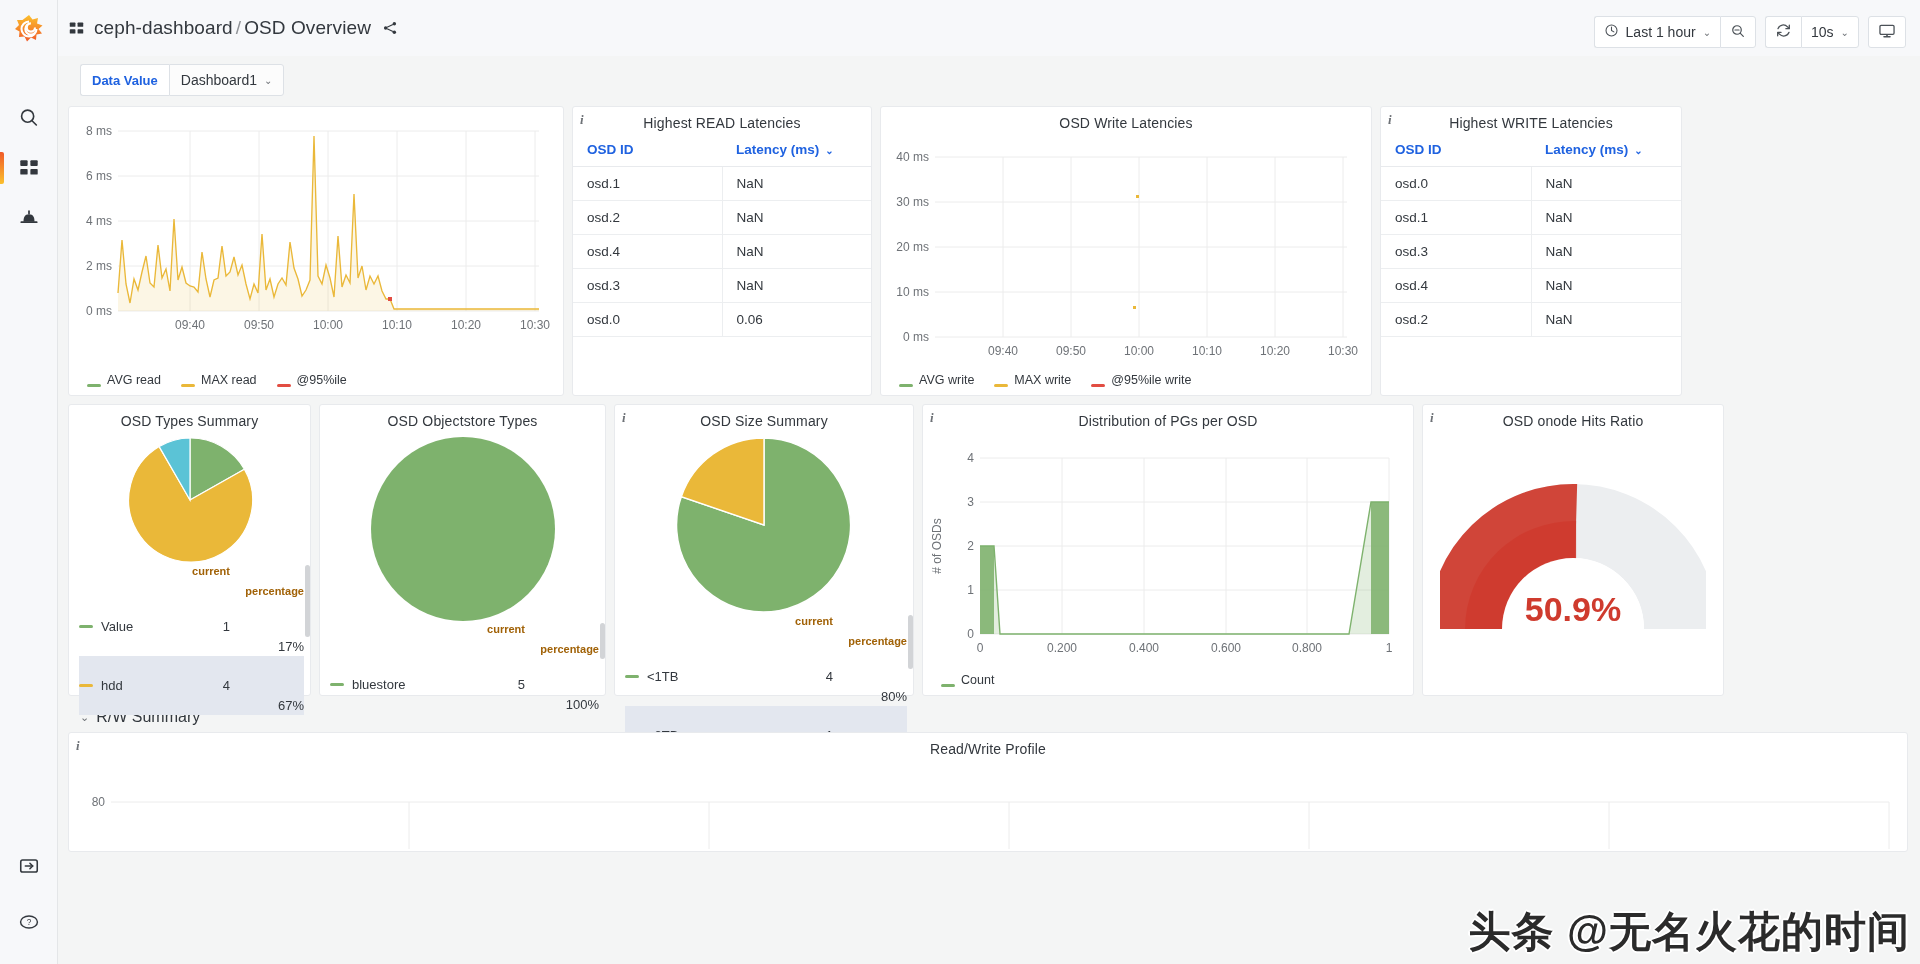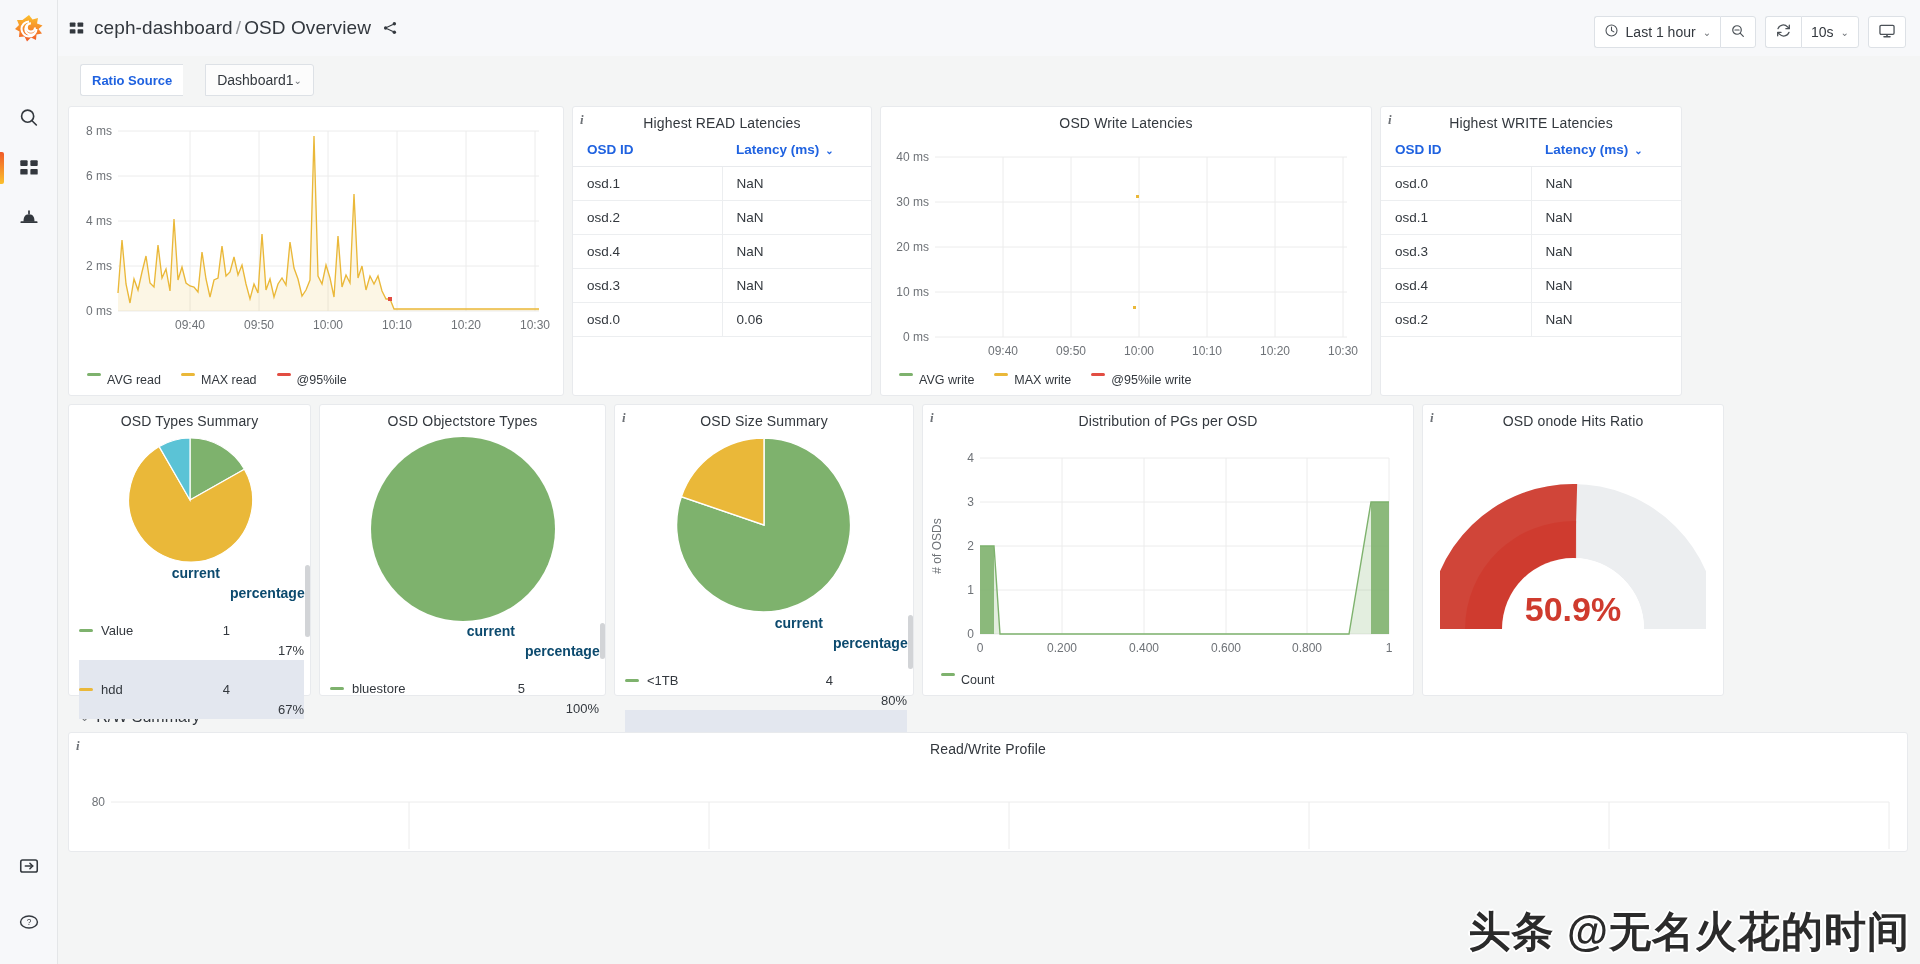--- a/index.html
+++ b/index.html
@@ -74,24 +74,24 @@
 
   
   .varrow { display:flex; align-items:center; padding: 8px 0 0 22px; gap: 0; }
   .var-label {
     height: 32px; display:flex; align-items:center; padding: 0 11px;
     background:#fff; border:1px solid #dde1e6; border-right:none;
     border-radius: 3px 0 0 3px;
     font-size: 13px; font-weight: bold; color: #1f62e0;
   }
   .var-value {
-    height: 32px; display:flex; align-items:center; padding: 10px 11px;
+    height: 32px; display:flex; align-items:center; gap:7px; padding: 10px 11px;
     background:#fcfcfc; border:1px solid #dde1e6;
     border-radius: 0 3px 3px 0;
-    font-size: 14px; color:#33383e;margin-left:22px;
+    font-size: 14px; color:#33383e;
   }
 
   
   .grid { padding: 10px 12px 0 10px; }
   .row { display:flex; gap: 8px; margin-bottom: 8px; }
   .panel {
     background:#fff;
     border: 1px solid #e8eaed;
     border-radius: 3px;
     position: relative;
@@ -113,21 +113,21 @@
     line-height: 1;
   }
 
   
   .graph-body { flex:1 1 auto; position: relative; }
   .graph-legend {
     display:flex; align-items:center; gap: 20px;
     padding: 2px 0 8px 18px;
     font-size: 12.5px; color: #33383e;
   }
-  .lg-item { display:flex; align-items:flex-start; gap:6px; }
+  .lg-item { display:flex; align-items:flex-end; gap:6px; }
   .lg-swatch { width: 14px; height: 3px; border-radius: 2px; display:inline-block; }
 
   .ylab { font-size: 12px; fill:#6e7277; }
   .xlab { font-size: 12px; fill:#6e7277; }
   .axis-title { font-size: 12px; fill:#6e7277; }
 
   
   .tbl { width:100%; border-collapse: collapse; font-size: 13.5px; }
   .tbl th {
     text-align:left; color:#1f62e0; font-weight:bold;
@@ -142,21 +142,21 @@
     border-bottom: 1px solid #eceef0;
     border-right: 1px solid #eceef0;
   }
   .tbl td:last-child { border-right:none; }
   .tbl th.th-right { position:relative; }
   .sortcaret { font-size:10px; color:#1f62e0; margin-left:6px; }
 
   
   .pie-wrap { flex:1 1 auto; display:flex; align-items:center; justify-content:center; padding-top:4px; }
   .pie-legend { padding: 0 6px 4px 10px; position:relative; }
-  .pl-head { display:flex; font-size: 14px; font-weight:bold; color:#0c4a6e; justify-content:flex-end;gap:10px; }
+  .pl-head { display:flex; font-size: 11px; font-weight:bold; color:#a16207; justify-content:flex-end; }
   .pl-head span:nth-child(1){ width: 74px; text-align:right; }
   .pl-head span:nth-child(2){ width: 74px; text-align:right;margin-top:20px; }
   .pl-row { display:flex; align-items:center; font-size: 13px; color:#33383e; padding: 2px 0; }
   .pl-row.hl { background:#e3e7ef; }
   .pl-sw { width:14px; height:3px; border-radius:2px; margin-right:8px; flex:0 0 14px; }
   .pl-name { flex:1 1 auto; }
   .pl-cur { width: 74px; text-align:right; }
   .pl-pct { width: 74px; text-align:right;margin-top:40px; }
   .pl-scroll {
     position:absolute; right: 0px; top: 0px;
@@ -325,21 +325,21 @@
               <rect x="2.6" y="4.4" width="18.8" height="12" rx="1.6"></rect>
               <line x1="8" y1="19.6" x2="16" y2="19.6" stroke-linecap="round" stroke-width="2.1"></line>
               <line x1="12" y1="16.4" x2="12" y2="19.6" stroke-width="2.1"></line>
             </svg>
           </span>
         </div>
       </div>
     </div>
 
     <div class="varrow">
-      <div class="var-label">Ratio Source</div>
+      <div class="var-label">Data Value</div>
       <div class="var-value">
         <span>Dashboard1</span>
         <span class="caret">⌄</span>
       </div>
     </div>
 
     <div class="grid">
 
       <div class="row">
 

